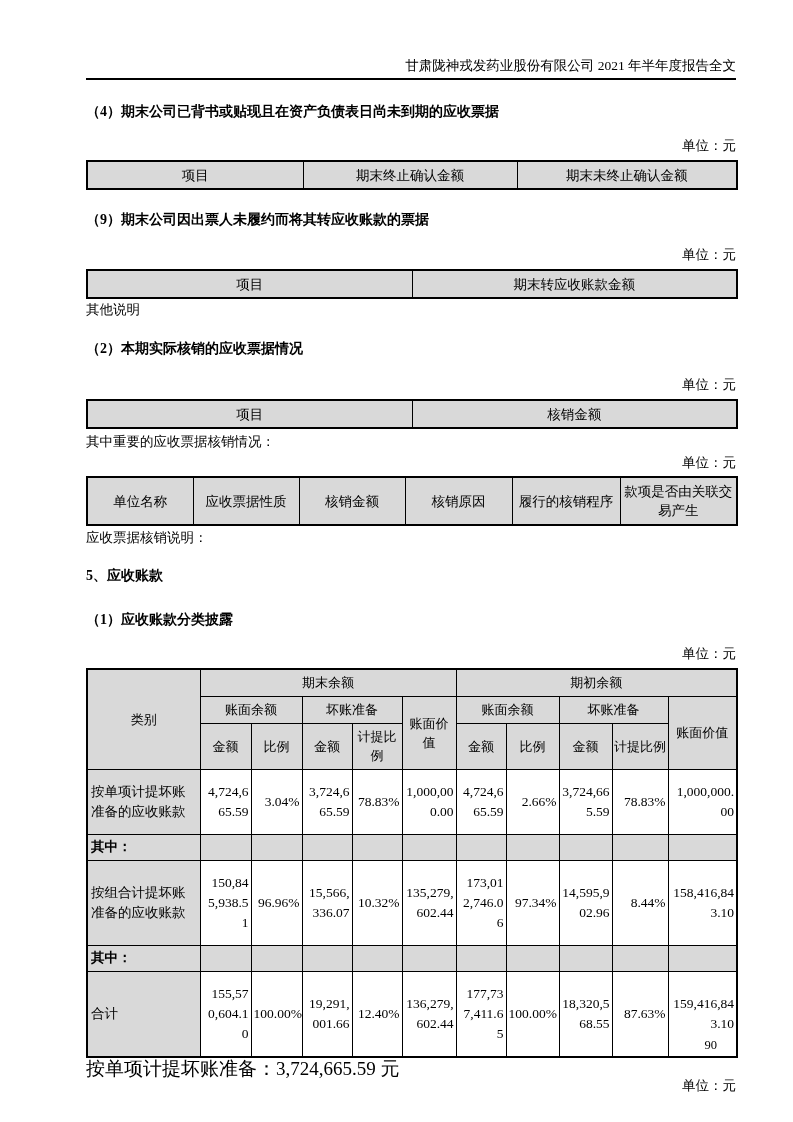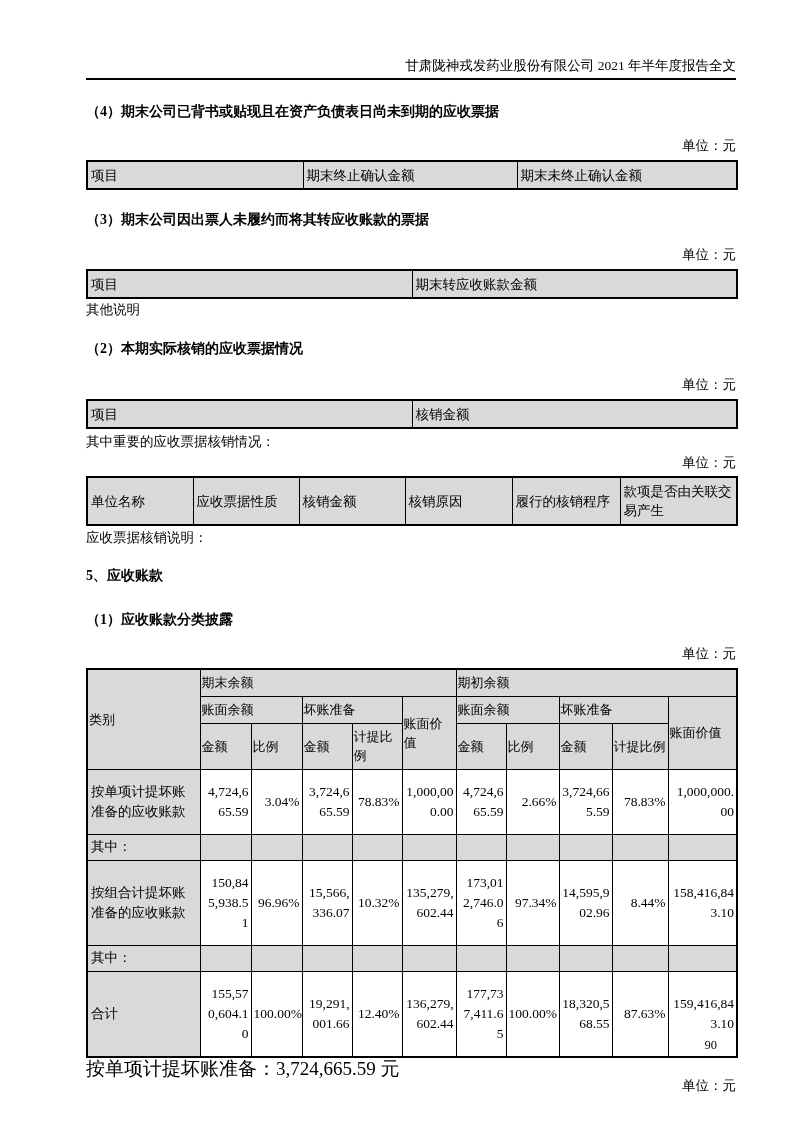--- a/index.html
+++ b/index.html
@@ -67,30 +67,30 @@
   .t6 { margin-top: 5px; }
   .t6d { margin-top: 4px; }
   .tbig { margin-top: 5px; }
 
   table.doc-table td {
     border: 1px solid #000;
     vertical-align: middle;
     font-size: 13.5px;
   }
   .shaded { background: #d9d9d9; }
-  .thc { text-align: left; line-height: 19px; padding: 2px 3px; font-family: Liberation Serif, serif; }
+  .thc { text-align: center; line-height: 19px; padding: 2px 3px; font-family: Liberation Serif, serif; }
   .hrow td { height: 28px; }
   .hrow2 td { height: 48px; }
 
   
   .tbig td { font-size: 13px; }
   .tbig .grp td, .tbig .grp2 td { height: 27px; }
   .tbig .grp3 td { height: 46px; }
   .tbig tr.datarow td { height: 52px; }
-  .tbig tr.midrow td { height: 26px; }
+  .tbig tr.midrow td { height: 26px; font-weight: bold; }
   .label-cell { text-align: left; padding: 2px 3px; line-height: 20px; }
   .num {
     text-align: right;
     word-break: break-all;
     padding: 12px 2px;
     line-height: 20px;
     font-size: 12.5px;
   }
   .pct {
     text-align: right;
@@ -126,21 +126,21 @@
         </colgroup>
       <tbody>
           <tr class="hrow">
         <td class="thc shaded">项目</td>
         <td class="thc shaded">期末终止确认金额</td>
         <td class="thc shaded">期末未终止确认金额</td>
       </tr>
     </tbody>
       </table>
 
-    <div class="h-section h5">（3）期末公司因出票人未履约而将其转应收账款的票据</div>
+    <div class="h-section h5">（9）期末公司因出票人未履约而将其转应收账款的票据</div>
     <div class="unit-row u2">单位：元</div>
     <table class="doc-table t5">
       <colgroup>
           <col style="width:325px">
           <col style="width:325px">
         </colgroup>
       <tbody>
           <tr class="hrow">
         <td class="thc shaded">项目</td>
         <td class="thc shaded">期末转应收账款金额</td>

